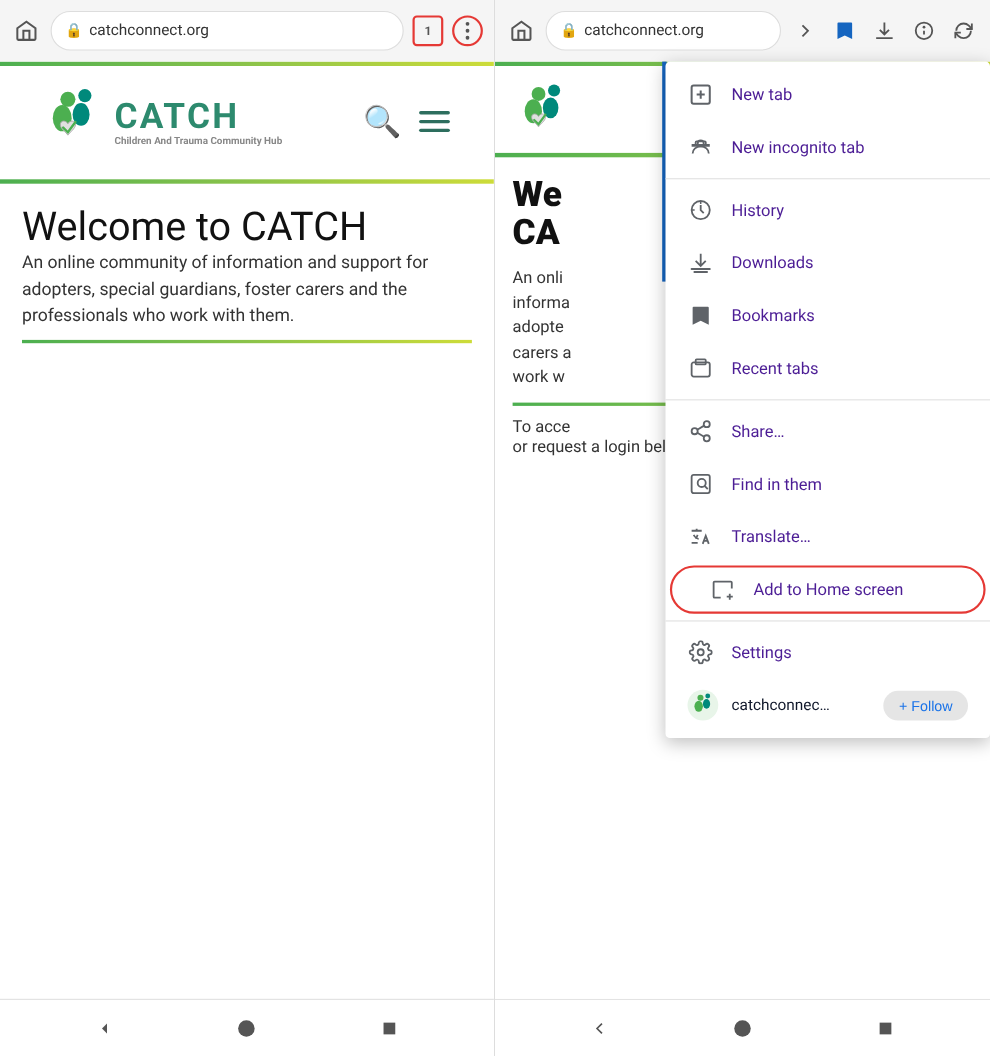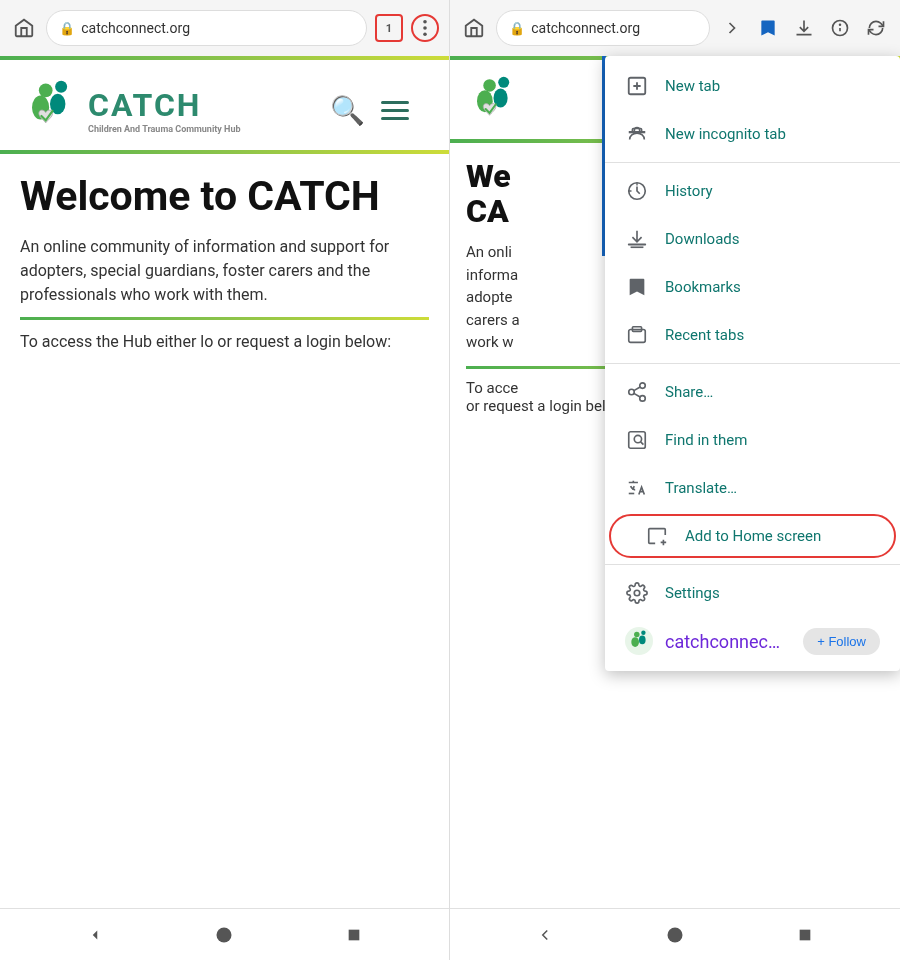--- a/index.html
+++ b/index.html
@@ -152,23 +152,24 @@
 
     
     .green-bar {
       height: 4px;
       background: linear-gradient(to right, #4CAF50, #8BC34A, #CDDC39);
       margin-top: 0;
     }
 
     
     .logo-area {
-      padding: 20px 20px 10px 20px;
+      padding: 20px 20px 23px 20px;
       display: flex;
       gap: 10px;
+      margin-left: 16px;
     }
 
     .catch-logo {
       display: flex;
       align-items: center;
       gap: 8px;
     }
 
     
     .logo-svg {
@@ -207,25 +208,24 @@
       color: #2d8a6e;
       cursor: pointer;
     }
 
     
     .page-text-content {
       padding: 20px 20px 10px 20px;
     }
 
     .welcome-heading {
-      font-size: 41px;
-      font-weight: 700;
+      font-size: 36px;
+      font-weight: 400;
       color: #111;
       line-height: 1.1;
-      margin-bottom: 16px;
     }
 
     .description-text {
       font-size: 16px;
       color: #333;
       line-height: 1.5;
     }
 
     .divider-line {
       height: 3px;
@@ -292,21 +292,21 @@
       align-items: center;
       justify-content: center;
       font-size: 18px;
       color: #5f6368;
       flex-shrink: 0;
     }
 
     .menu-item-label {
       flex: 1;
       font-size: 15px;
-      color: #0f766e;
+      color: #4c1d95;
     }
 
     .menu-divider {
       height: 1px;
       background: #e0e0e0;
       margin: 4px 0;
     }
 
     
     .menu-item-highlighted {
@@ -349,22 +349,22 @@
       border-radius: 50%;
       background: #e8f5e9;
       display: flex;
       align-items: center;
       justify-content: center;
       font-size: 16px;
     }
 
     .follow-site-name {
       flex: 1;
-      font-size: 18px;
-      color: #6d28d9;
+      font-size: 14px;
+      color: #0f172a;
     }
 
     .follow-btn {
       background: #e5e5e5;
       color: #1a73e8;
       border: none;
       border-radius: 16px;
       padding: 6px 14px;
       font-size: 13px;
       font-weight: 500;
@@ -465,21 +465,20 @@
           </div>
         </div>
       </div>
 
       <div class="green-bar"></div>
 
       <div class="page-text-content">
         <div class="welcome-heading">Welcome to CATCH</div>
         <p class="description-text">An online community of information and support for adopters, special guardians, foster carers and the professionals who work with them.</p>
         <div class="divider-line"></div>
-        <p class="access-text">To access the Hub either lo or request a login below:</p>
       </div>
     </div>
 
     <div class="bottom-nav">
       <div class="bottom-nav-btn">
         <svg width="18" height="18" viewBox="0 0 24 24" fill="#555">
             <path d="M15 18l-6-6 6-6"></path>
           </svg>
       </div>
       <div class="bottom-nav-btn">

